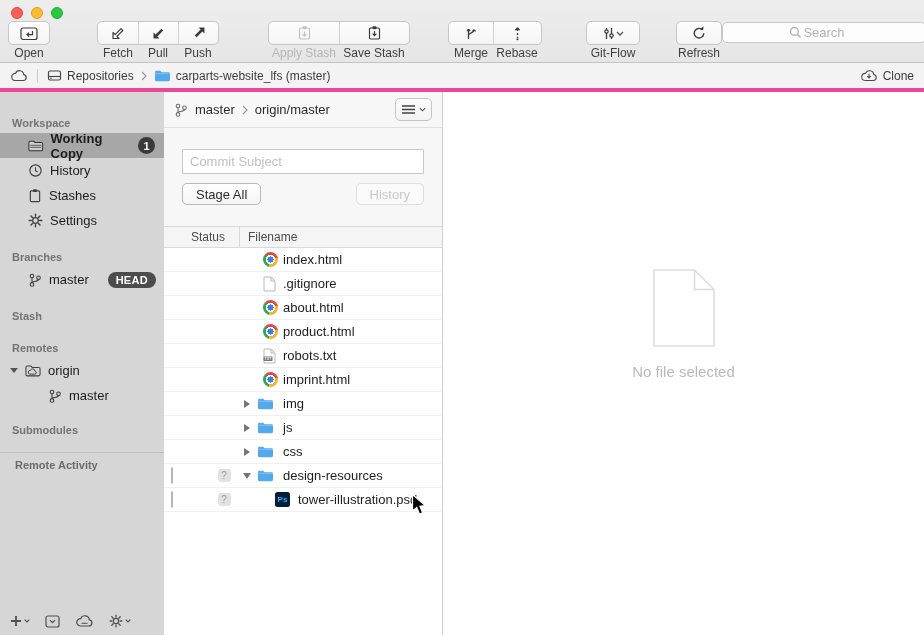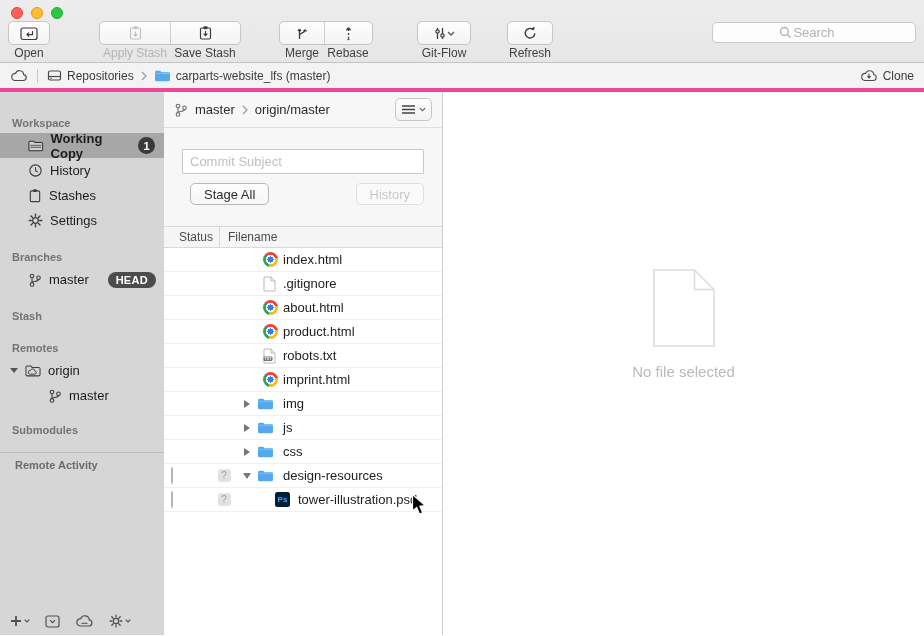--- a/index.html
+++ b/index.html
@@ -104,30 +104,30 @@
   .commit-box { height:98px; background:#f7f7f7; padding:21px 18px 0 18px; }
   .commit-input {
     width:100%; height:25px; border:1px solid #c8c8c8; border-radius:1px; background:#fff;
     font-size:13px; padding:0 7px; outline:none; color:#333;
     font-family:"Liberation Sans","DejaVu Sans",sans-serif;
   }
   .commit-input::placeholder { color:#c0c0c0; }
   .btn-row { display:flex; margin-top:9px; }
   .btn {
     height:22px; border-radius:5px; font-size:13px; padding:0 13px;
-    display:flex; align-items:center; font-family:inherit;margin-left:8px;
+    display:flex; align-items:center; font-family:inherit;
   }
   .stage-btn { background:linear-gradient(#fefefe,#f5f5f5); border:1px solid #b9b9b9; color:#2d2d2d; }
   .commit-btn { margin-left:auto; background:#fafafa; border:1px solid #dedede; color:#c9c9c9; }
 
   .table-header {
     height:22px; background:#f5f5f5; border-top:1px solid #d9d9d9; border-bottom:1px solid #d9d9d9;
     display:flex; align-items:center; font-size:12px; color:#4b4b4b;
   }
-  .th-status { width:56px; padding-left:15px; border-right:1px solid #d9d9d9; height:100%; display:flex; align-items:center; }
+  .th-status { width:76px; padding-left:27px; border-right:1px solid #d9d9d9; height:100%; display:flex; align-items:center; }
   .th-name { padding-left:8px; }
 
   .frow {
     height:24px; display:flex; align-items:center;
     border-bottom:1px solid #f0f0f0; font-size:13px; color:#1d1d1f;
   }
   .c-check { width:13px; margin-left:7px; flex-shrink:0; }
   .checkbox { width:13px; height:13px; background:#fff; border:1px solid #b6b6b6; border-radius:3px; }
   .c-status { width:14px; margin-left:33px; display:flex; justify-content:center; flex-shrink:0; }
   .qbadge {
@@ -180,20 +180,44 @@
           <rect x="1" y="2" width="16" height="11.5" rx="2" fill="none" stroke="#3c3c3c" stroke-width="1.2"></rect>
           <path d="M12.5 5v3.6H7.2M9 6.6 7 8.6l2 2" fill="none" stroke="#3c3c3c" stroke-width="1.2"></path>
         </svg>
       </button>
         </div>
       <div class="lbl-row">
           <span class="seg-lbl w40">Open</span>
         </div>
     </div>
 
+    <div class="tb-group" style="margin-left:47px;">
+      <div class="seg-row">
+        <button class="seg w40">
+          <svg width="16" height="16" viewBox="0 0 16 16">
+            <path d="M3 13.5 L3 7.5 L5.1 9.6 L11 3.7 L12.8 5.5 L6.9 11.4 L9 13.5 Z" fill="none" stroke="#3c3c3c" stroke-width="1.2" stroke-linejoin="round"></path>
+          </svg>
+        </button>
+        <button class="seg w40">
+          <svg width="16" height="16" viewBox="0 0 16 16">
+            <path d="M2.5 13.5 L2.5 7.5 L4.6 9.6 L10.4 3.8 L12.2 5.6 L6.4 11.4 L8.5 13.5 Z" fill="#3c3c3c"></path>
+          </svg>
+        </button>
+        <button class="seg w40">
+          <svg width="16" height="16" viewBox="0 0 16 16">
+            <path d="M13.5 2.5 L13.5 8.5 L11.4 6.4 L5.6 12.2 L3.8 10.4 L9.6 4.6 L7.5 2.5 Z" fill="#3c3c3c"></path>
+          </svg>
+        </button>
+      </div>
+      <div class="lbl-row">
+        <span class="seg-lbl w40">Fetch</span>
+        <span class="seg-lbl w40">Pull</span>
+        <span class="seg-lbl w40">Push</span>
+      </div>
+    </div>
 
     <div class="tb-group" style="margin-left:49px;">
       <div class="seg-row">
         <button class="seg w70">
           <svg width="15" height="16" viewBox="0 0 15 16">
             <rect x="2.5" y="3" width="10" height="11" rx="1.2" fill="none" stroke="#c2c2c2" stroke-width="1.2"></rect>
             <rect x="5.5" y="1.2" width="4" height="3" rx="1" fill="#c2c2c2"></rect>
             <path d="M7.5 6.5v4.5M5.6 9.2l1.9 1.9 1.9-1.9" fill="none" stroke="#c2c2c2" stroke-width="1.2"></path>
           </svg>
         </button>

